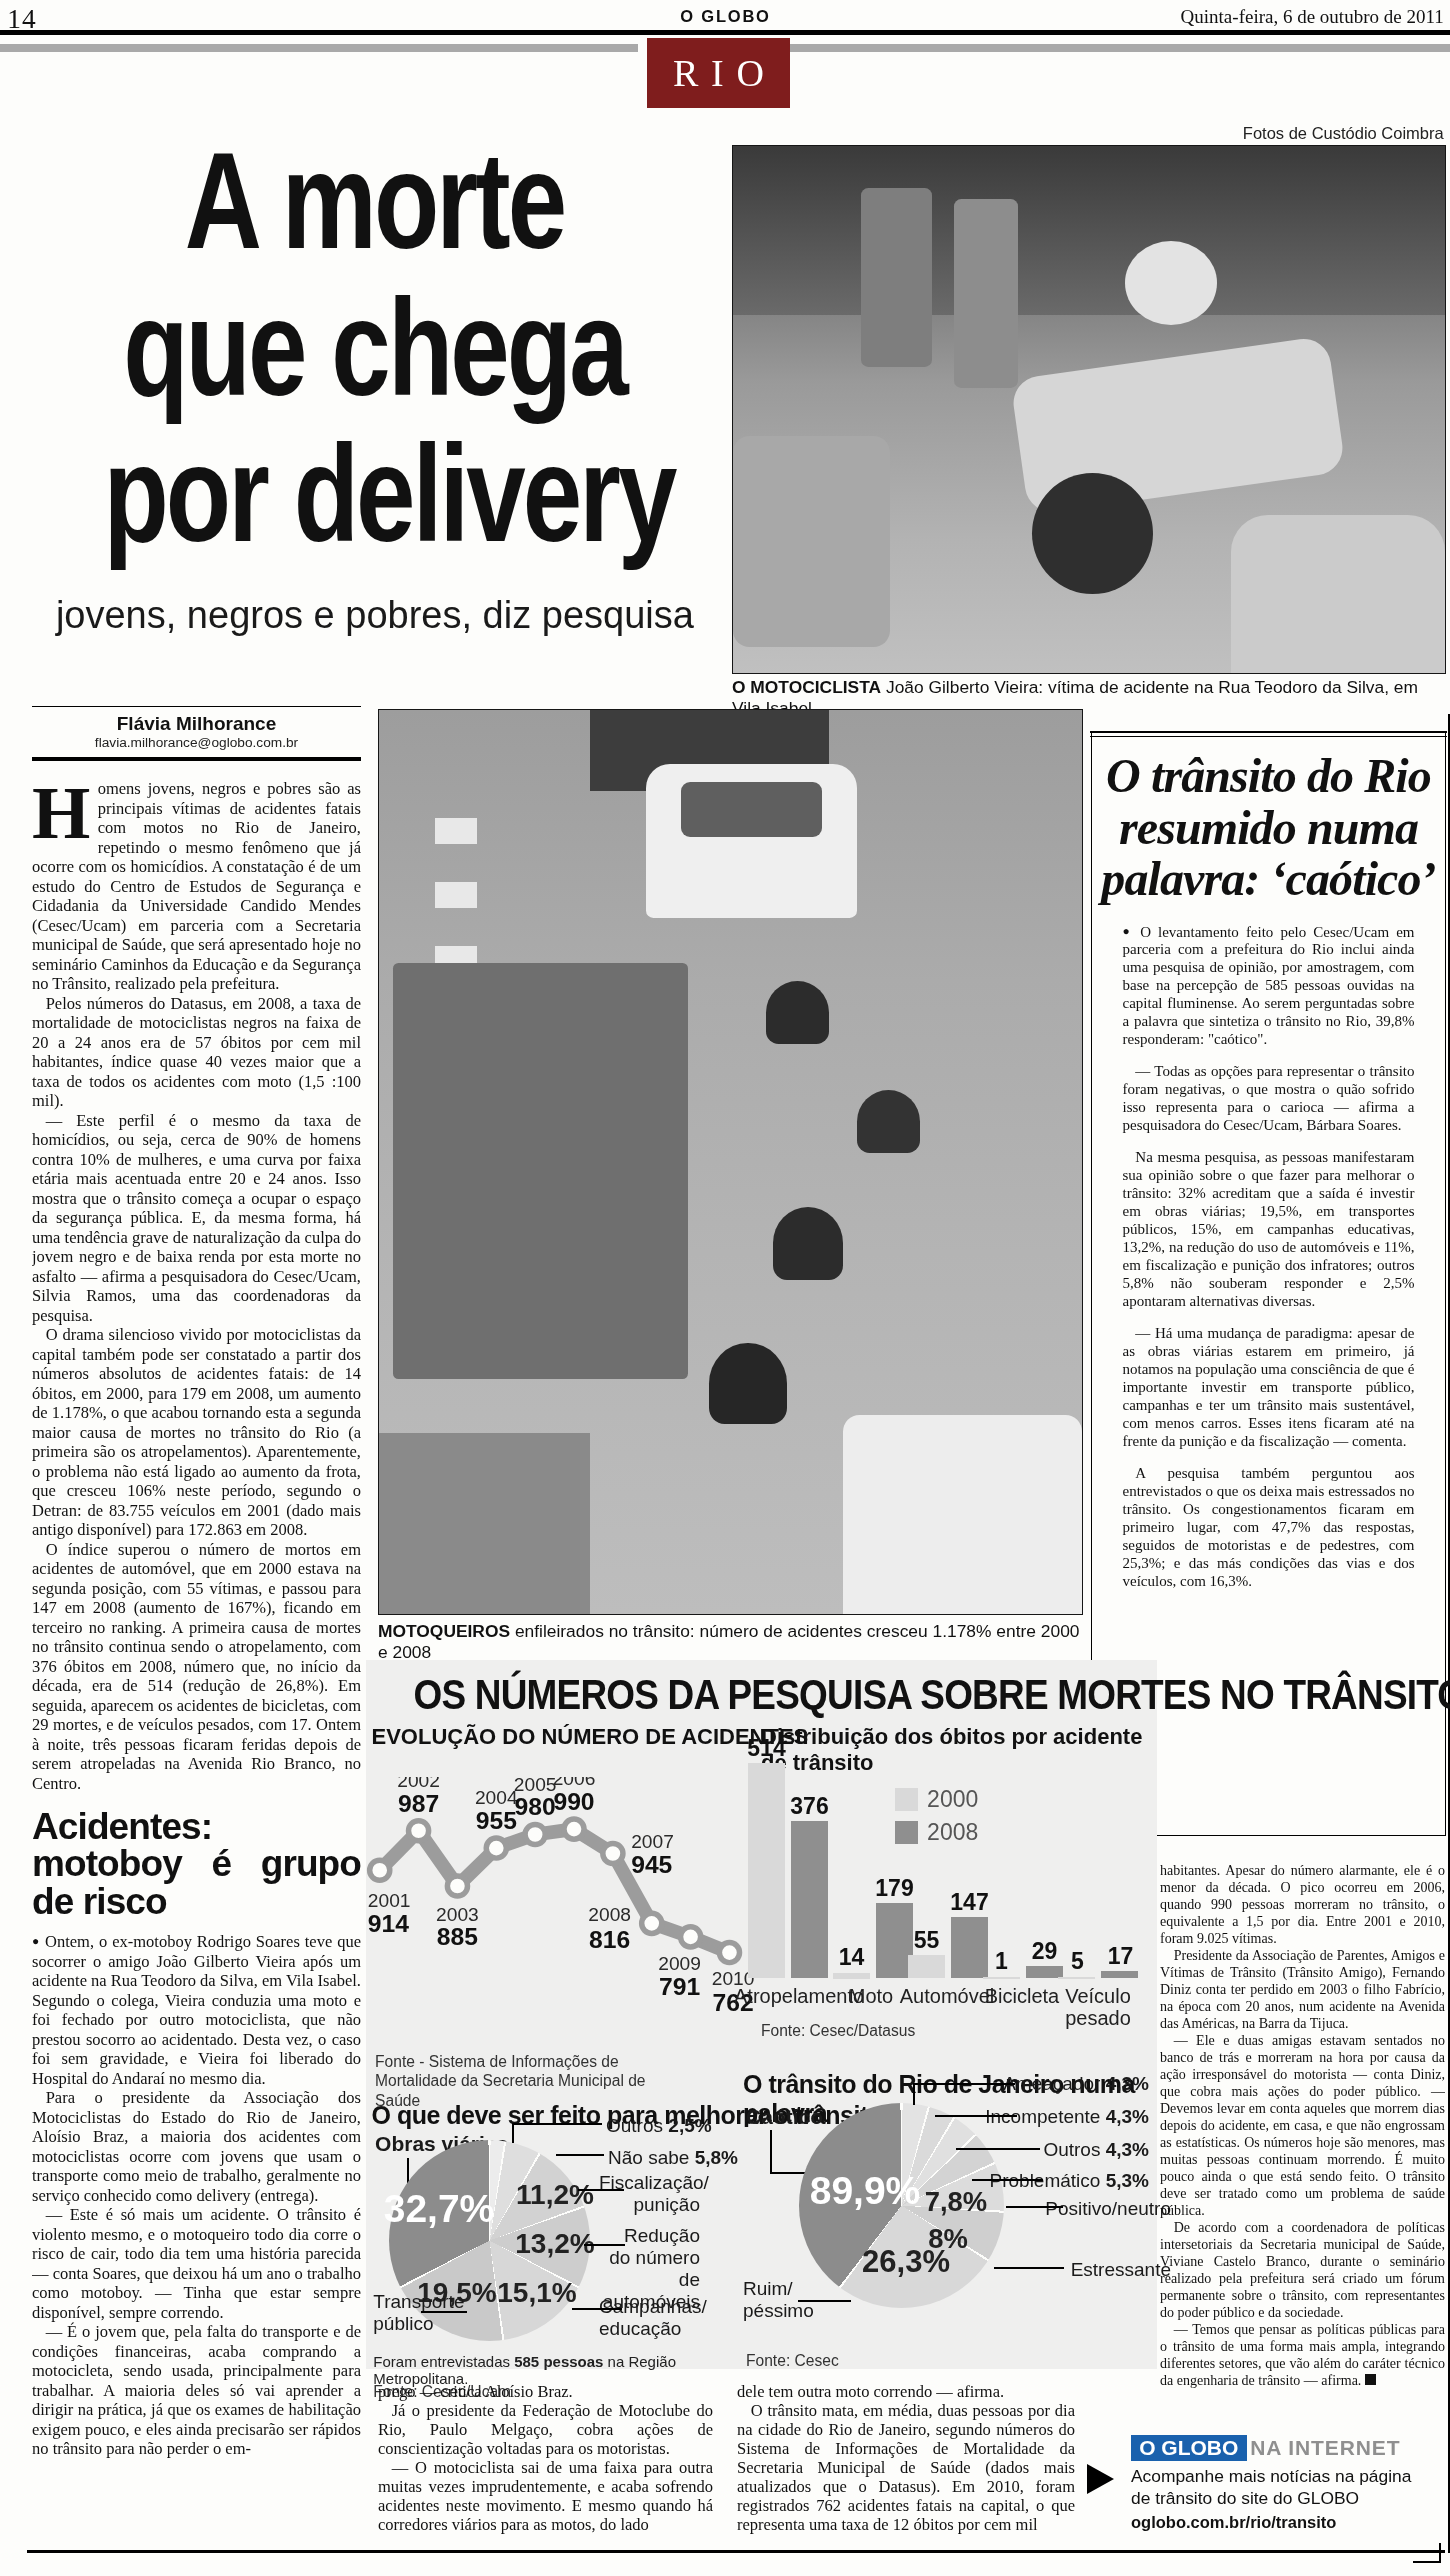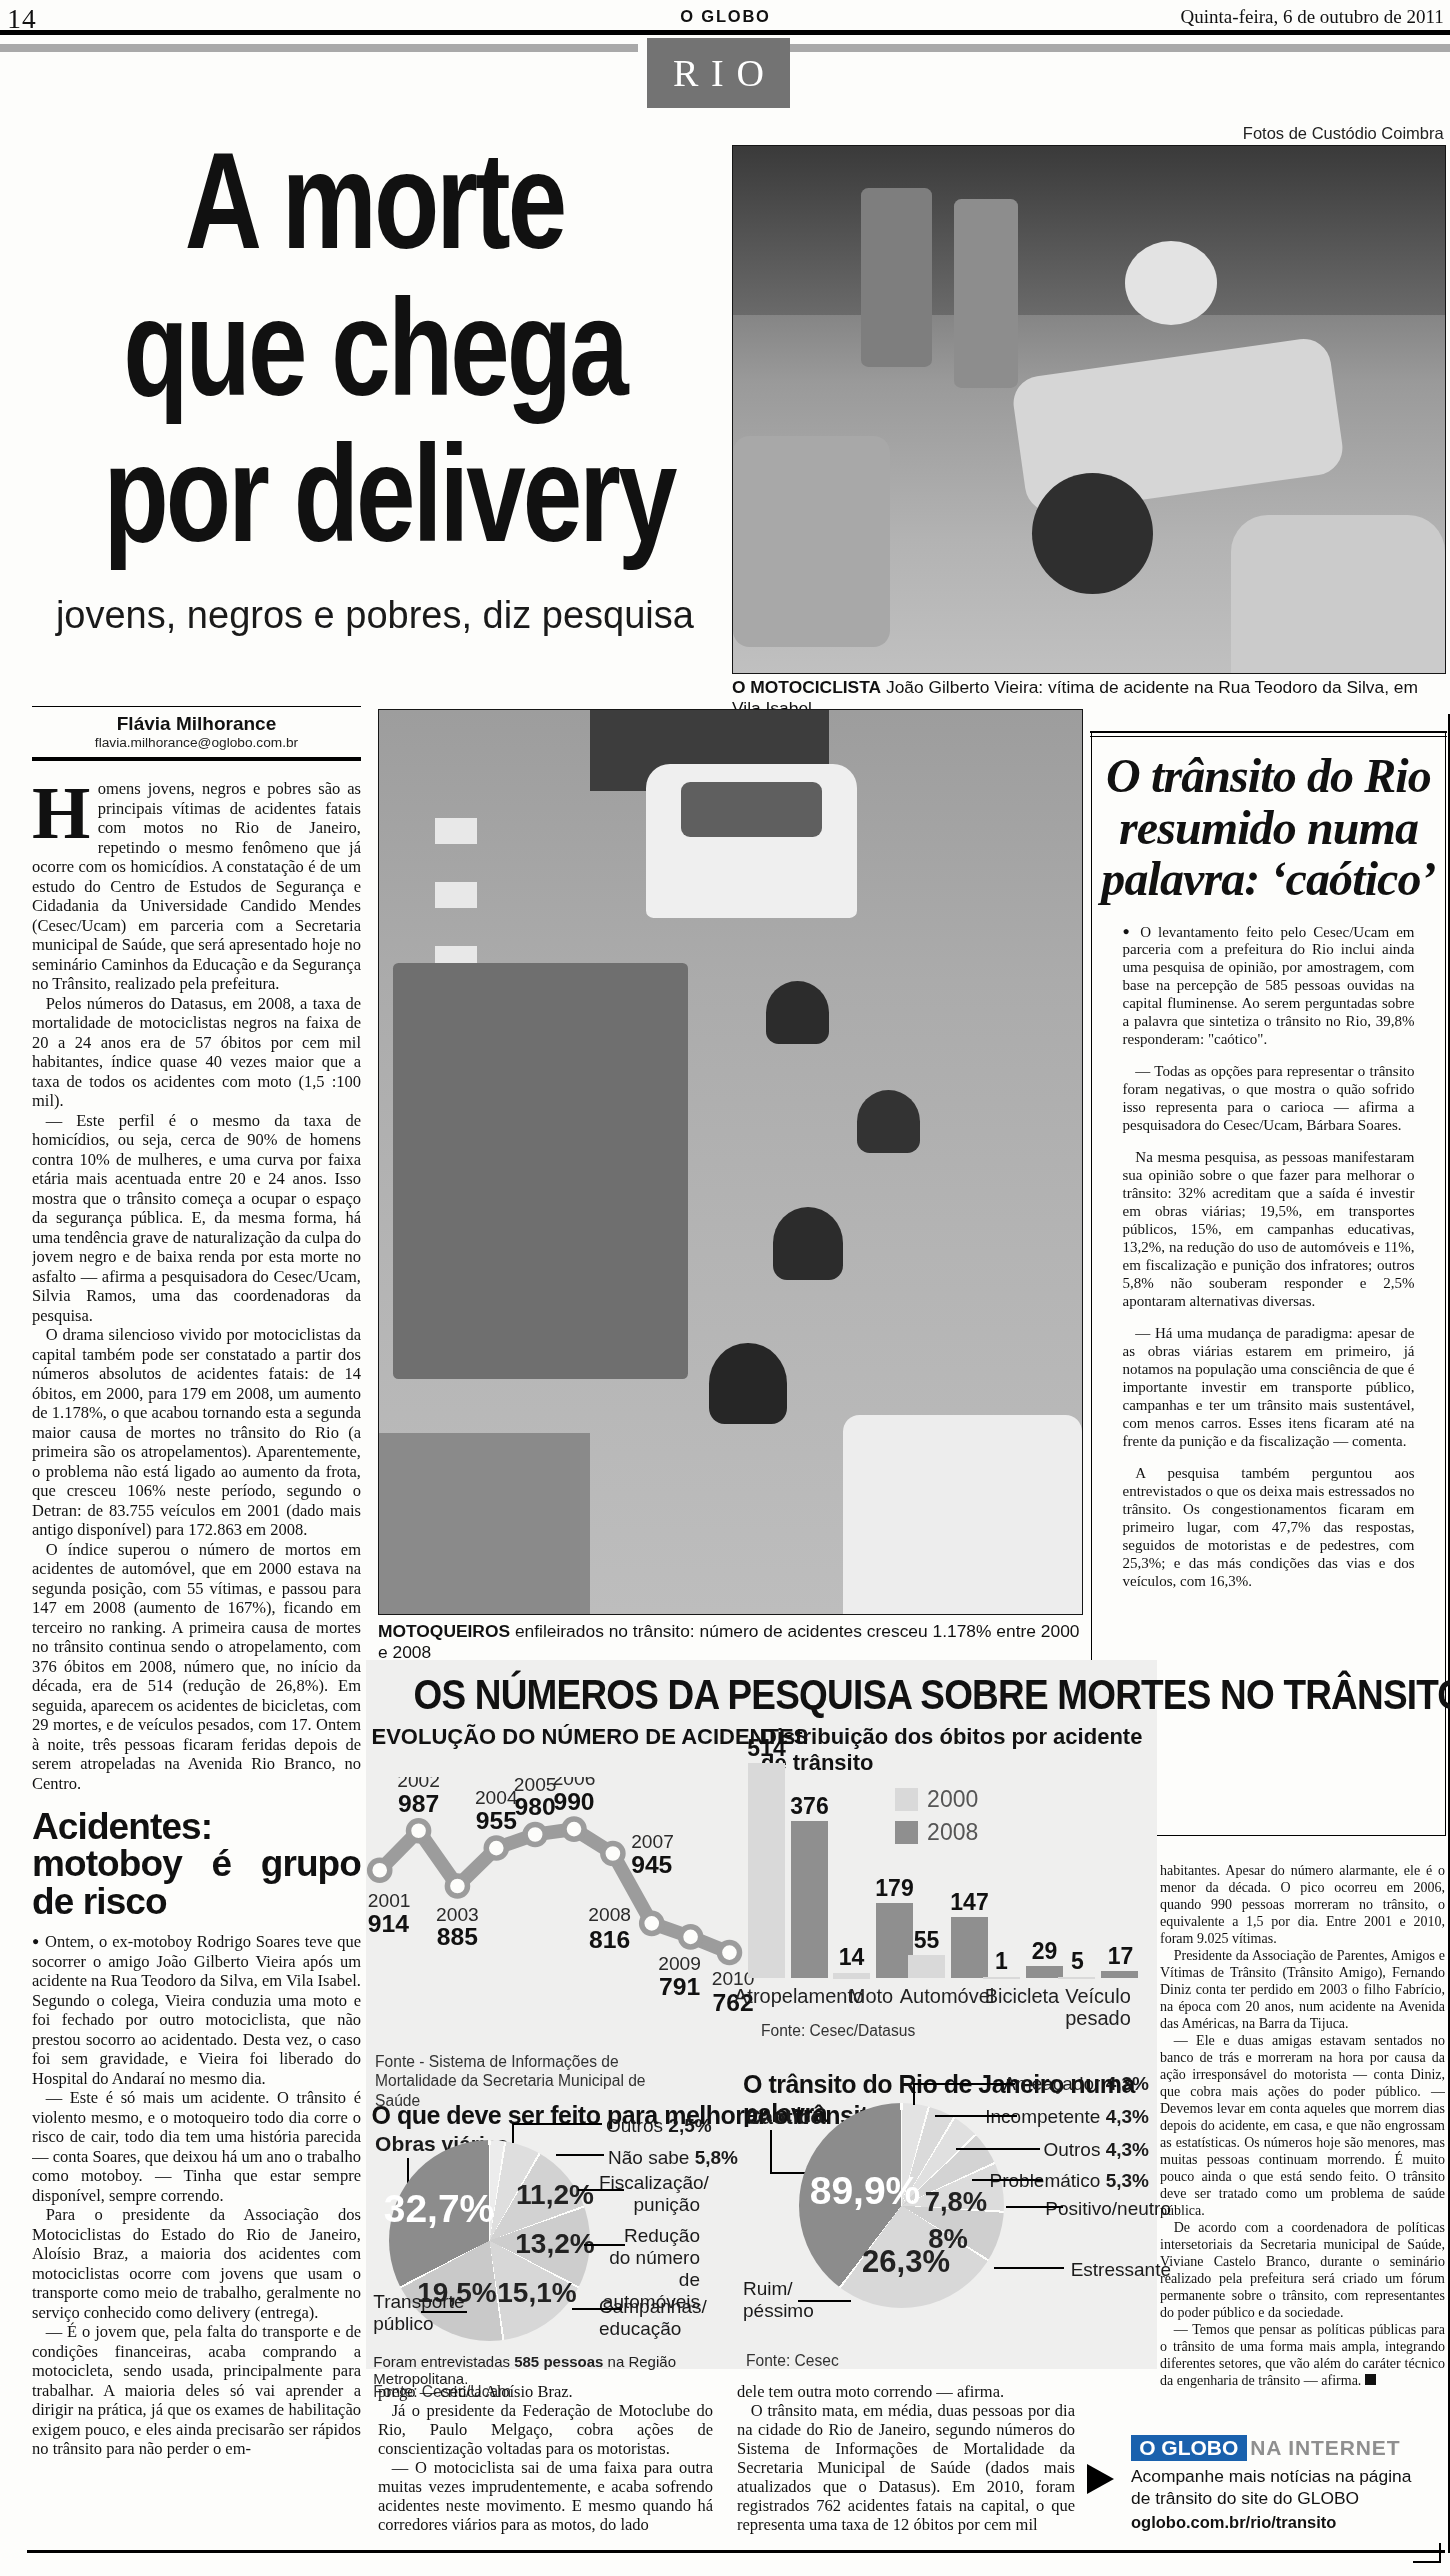--- a/index.html
+++ b/index.html
@@ -10,21 +10,21 @@
   .just{text-align:justify;text-justify:inter-word;}
   .rule{background:#000;}
   .grayrule{background:#a9a9a9;}
   p{margin:0;}
   .col p{text-indent:13.7px;}
   .col p.noind{text-indent:0;}
   
   .pagenum{font-size:27.4px;letter-spacing:0.9px;}
   .masthead{font-size:16.5px;font-weight:bold;letter-spacing:1.8px;}
   .dateline{font-size:19px;}
-  .riobox{background:#737373;color:#fff;display:flex;align-items:center;justify-content:center;}
+  .riobox{background:#7f1d1d;color:#fff;display:flex;align-items:center;justify-content:center;}
   .riotxt{font-size:38px;letter-spacing:12.8px;padding-left:12.8px;font-family:"Liberation Serif",serif;}
   
   .bigtitle{font-family:"Liberation Sans",sans-serif;font-weight:bold;font-size:137px;line-height:1.07;
             letter-spacing:-3.7px;text-align:center;transform:scaleX(.78);transform-origin:50% 0;white-space:nowrap;}
   .subtitle{font-family:"Liberation Sans",sans-serif;font-size:38px;line-height:1.22;text-align:center;color:#1a1a1a;}
   
   .photo{border:0.9px solid #161616;overflow:hidden;}
   .caption{font-family:"Liberation Sans",sans-serif;font-size:17.4px;color:#111;}
   .caption b{font-weight:bold;}
   .credit{font-family:"Liberation Sans",sans-serif;font-size:16.5px;color:#222;}
@@ -122,22 +122,22 @@
   </div>
 
   <div class="abs col just" style="left:32px;top:779px;width:329px;height:1771px;">
     <p class="noind"><span class="dropcap">H</span><span>omens jovens, negros e pobres são as principais vítimas de acidentes fatais com motos no Rio de Janeiro, repetindo o mesmo fenômeno que já ocorre com os homicídios. A constatação é de um estudo do Centro de Estudos de Segurança e Cidadania da Universidade Candido Mendes (Cesec/Ucam) em parceria com a Secretaria municipal de Saúde, que será apresentado hoje no seminário Caminhos da Educação e da Segurança no Trânsito, realizado pela prefeitura.</span></p>
     <p>Pelos números do Datasus, em 2008, a taxa de mortalidade de motociclistas negros na faixa de 20 a 24 anos era de 57 óbitos por cem mil habitantes, índice quase 40 vezes maior que a taxa de todos os acidentes com moto (1,5 :100 mil).</p>
     <p>— Este perfil é o mesmo da taxa de homicídios, ou seja, cerca de 90% de homens contra 10% de mulheres, e uma curva por faixa etária mais acentuada entre 20 e 24 anos. Isso mostra que o trânsito começa a ocupar o espaço da segurança pública. E, da mesma forma, há uma tendência grave de naturalização da culpa do jovem negro e de baixa renda por esta morte no asfalto — afirma a pesquisadora do Cesec/Ucam, Silvia Ramos, uma das coordenadoras da pesquisa.</p>
     <p>O drama silencioso vivido por motociclistas da capital também pode ser constatado a partir dos números absolutos de acidentes fatais: de 14 óbitos, em 2000, para 179 em 2008, um aumento de 1.178%, o que acabou tornando esta a segunda maior causa de mortes no trânsito do Rio (a primeira são os atropelamentos). Aparentemente, o problema não está ligado ao aumento da frota, que cresceu 106% neste período, segundo o Detran: de 83.755 veículos em 2001 (dado mais antigo disponível) para 172.863 em 2008.</p>
     <p>O índice superou o número de mortos em acidentes de automóvel, que em 2000 estava na segunda posição, com 55 vítimas, e passou para 147 em 2008 (aumento de 167%), ficando em terceiro no ranking. A primeira causa de mortes no trânsito continua sendo o atropelamento, com 376 óbitos em 2008, número que, no início da década, era de 514 (redução de 26,8%). Em seguida, aparecem os acidentes de bicicletas, com 29 mortes, e de veículos pesados, com 17. Ontem à noite, três pessoas ficaram feridas depois de serem atropeladas na Avenida Rio Branco, no Centro.</p>
     <h2 class="subhead2">Acidentes: motoboy é grupo de risco</h2>
     <p class="noind"><span class="bullet">●</span> <span>Ontem, o ex-motoboy Rodrigo Soares teve que socorrer o amigo João Gilberto Vieira após um acidente na Rua Teodoro da Silva, em Vila Isabel. Segundo o colega, Vieira conduzia uma moto e foi fechado por outro motociclista, que não prestou socorro ao acidentado. Desta vez, o caso foi sem gravidade, e Vieira foi liberado do Hospital do Andaraí no mesmo dia.</span></p>
+    <p>Para o presidente da Associação dos Motociclistas do Estado do Rio de Janeiro, Aloísio Braz, a maioria dos acidentes com motociclistas ocorre com jovens que usam o transporte como meio de trabalho, geralmente no serviço conhecido como delivery (entrega).</p>
     <p>— Este é só mais um acidente. O trânsito é violento mesmo, e o motoqueiro todo dia corre o risco de cair, todo dia tem uma história parecida — conta Soares, que deixou há um ano o trabalho como motoboy. — Tinha que estar sempre disponível, sempre correndo.</p>
-    <p>Para o presidente da Associação dos Motociclistas do Estado do Rio de Janeiro, Aloísio Braz, a maioria dos acidentes com motociclistas ocorre com jovens que usam o transporte como meio de trabalho, geralmente no serviço conhecido como delivery (entrega).</p>
     <p>— É o jovem que, pela falta do transporte e de condições financeiras, acaba comprando a motocicleta, sendo usada, principalmente para trabalhar. A maioria deles só vai aprender a dirigir na prática, já que os exames de habilitação exigem pouco, e eles ainda precisarão ser rápidos no trânsito para não perder o em-</p>
   </div>
 
   <figure class="abs photo" style="left:378px;top:709px;width:703px;height:904px;margin:0;background:linear-gradient(180deg,#9d9d9d 0%,#ababab 30%,#b4b4b4 60%,#bdbdbd 100%);">
     <div class="abs" style="left:30%;top:0;width:34%;height:9%;background:#3d3d3d;"></div>
     <div class="abs" style="left:38%;top:6%;width:30%;height:17%;background:#efefef;border-radius:24px 24px 7.3px 7.3px;"></div>
     <div class="abs" style="left:43%;top:8%;width:20%;height:6%;background:#5f5f5f;border-radius:9.1px;"></div>
     <div class="abs" style="left:8%;top:12%;width:6%;height:26%;background:repeating-linear-gradient(180deg,#e8e8e8 0 25.6px,transparent 25.6px 64px);"></div>
     <div class="abs" style="left:2%;top:28%;width:42%;height:46%;background:#6f6f6f;border-radius:5.5px;"></div>
     <div class="abs" style="left:55%;top:30%;width:9%;height:7%;background:#2c2c2c;border-radius:50% 50% 20% 20%;"></div>

